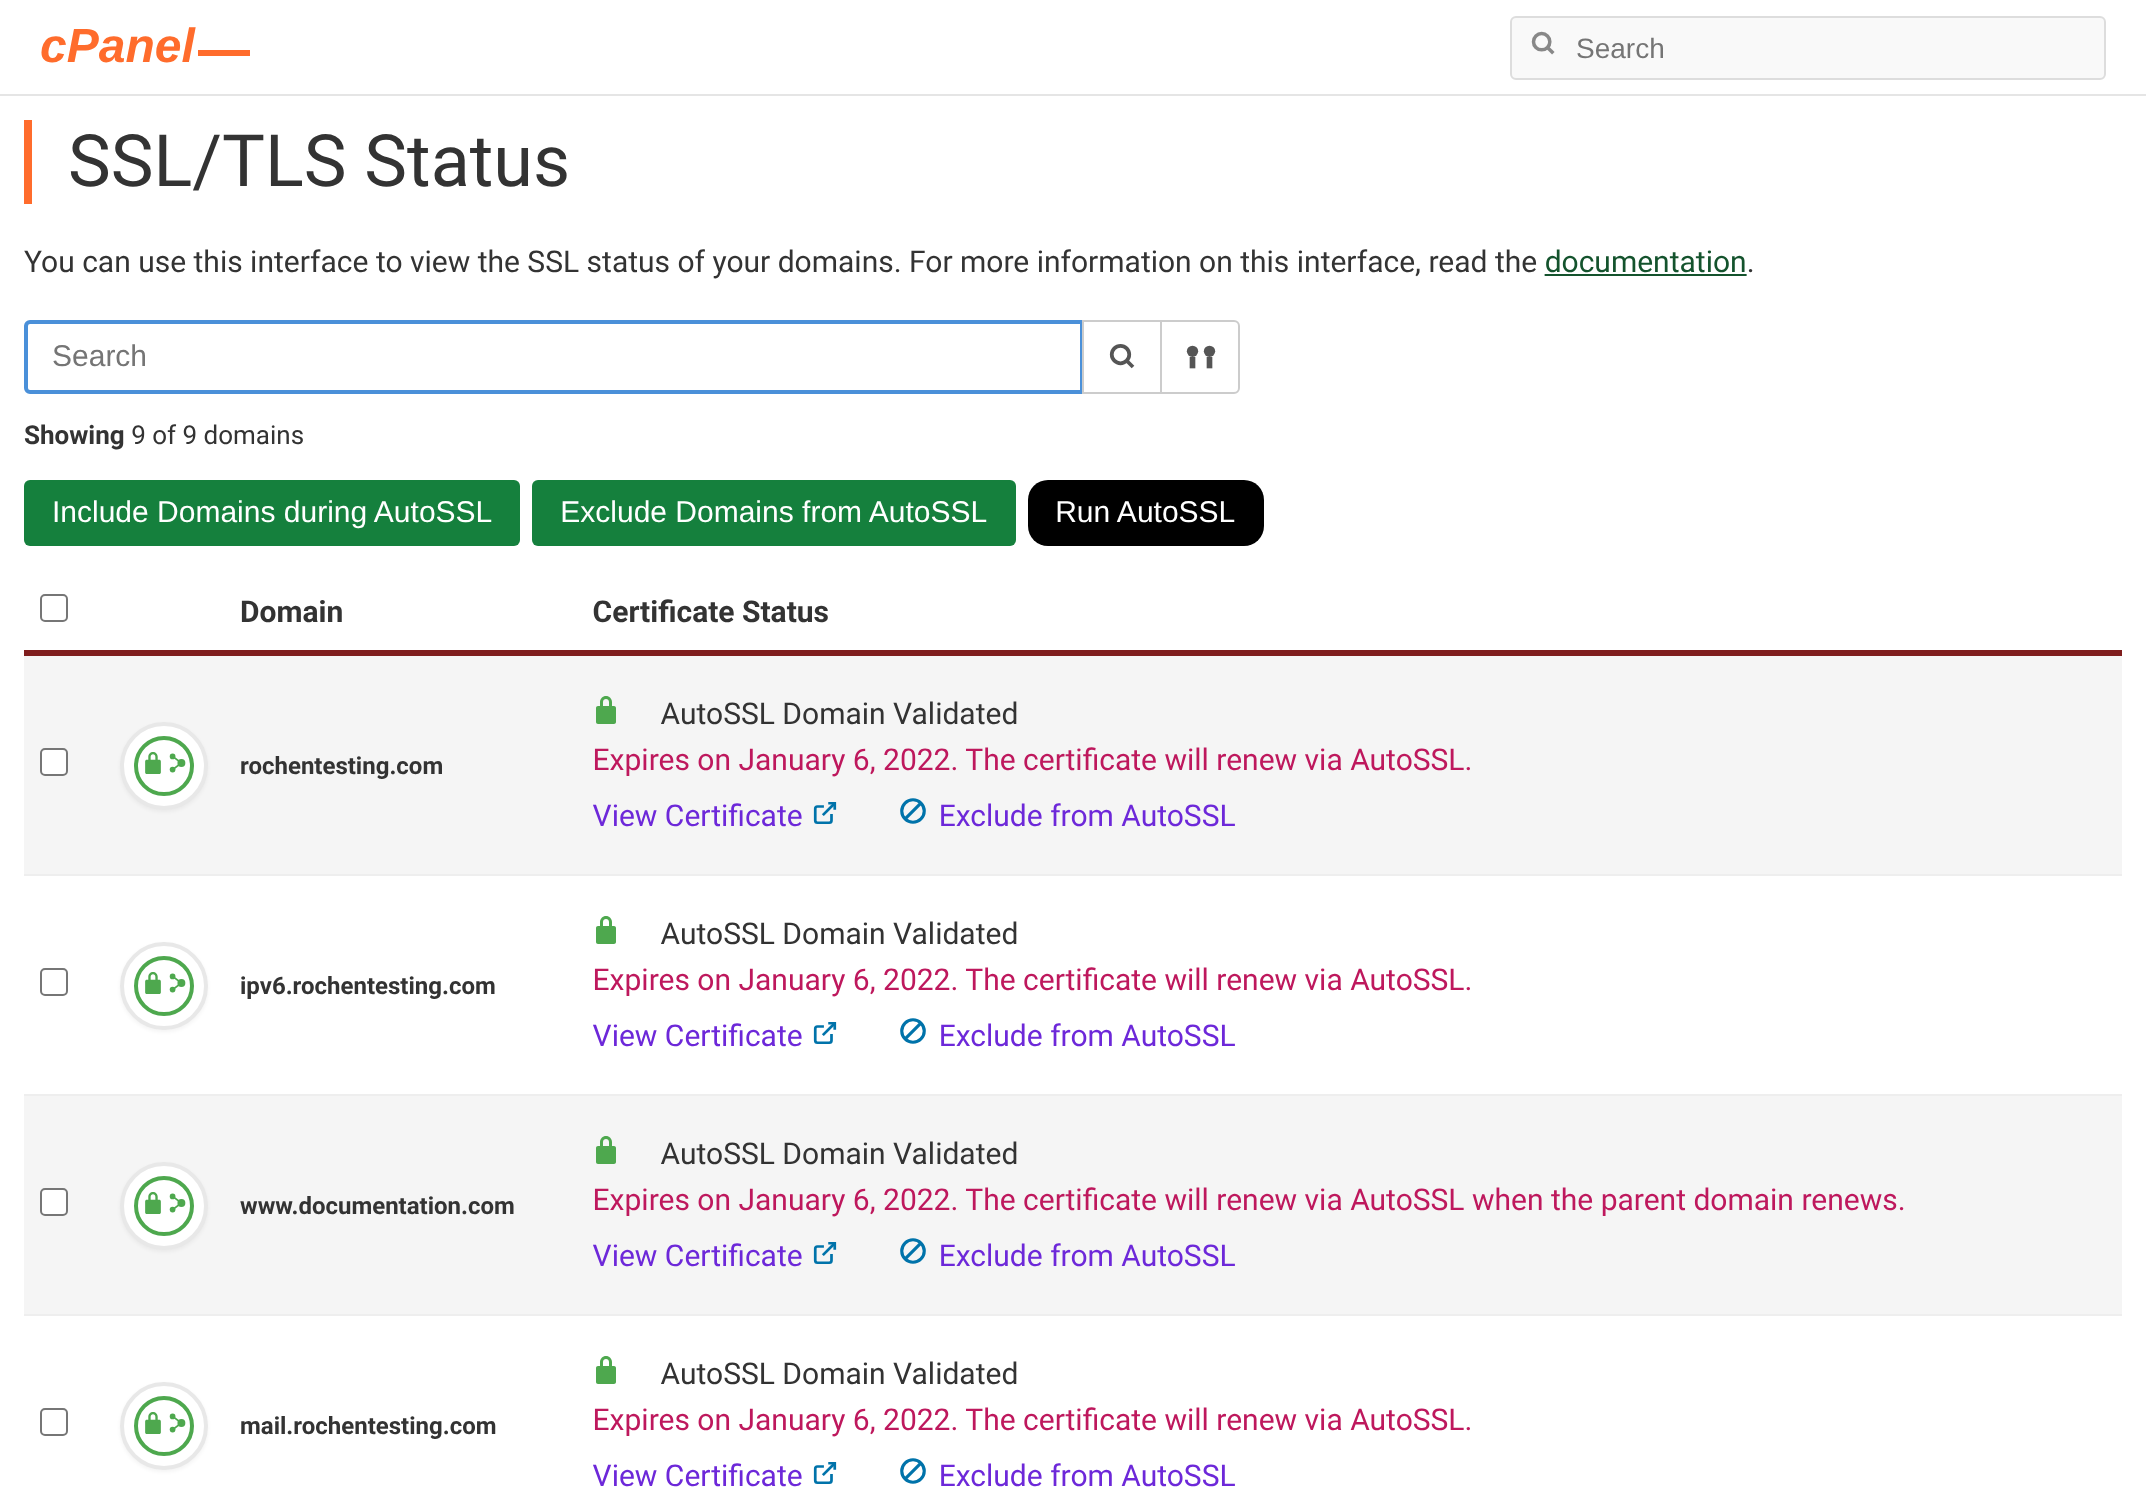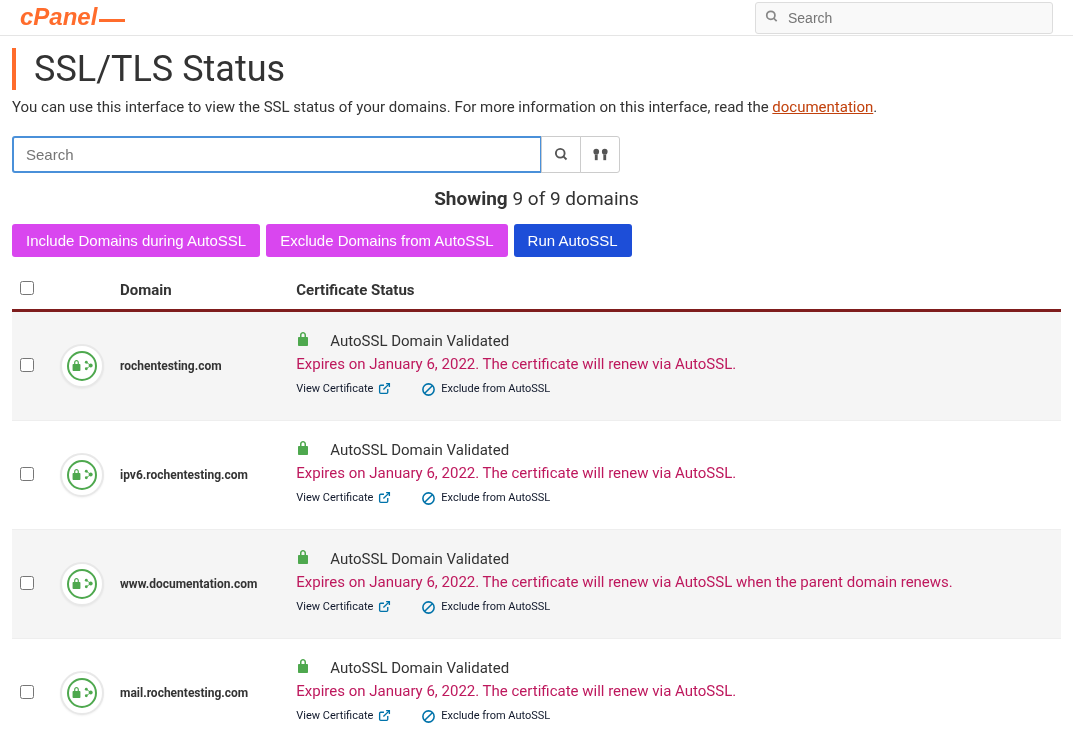--- a/index.html
+++ b/index.html
@@ -12,21 +12,21 @@
       font-size: 14px;
       color: #333;
       background: #fff;
     }
     .topbar {
       display: flex;
       align-items: center;
       justify-content: space-between;
       padding: 10px 20px;
       border-bottom: 1px solid #e5e5e5;
-      height: 36px;
+      height: 48px;
     }
     .logo {
       display: flex;
       align-items: baseline;
       font-family: Georgia, serif;
     }
     .top-search {
       position: relative;
       width: 298px;
     }
@@ -45,34 +45,34 @@
       top: 50%;
       transform: translateY(-50%);
       color: #888;
     }
     .content {
       padding: 12px;
     }
     .page-title-wrap {
       border-left: 4px solid #ff6c2c;
       padding-left: 18px;
-      margin-bottom: 8px;
+      margin-bottom: 20px;
     }
     .page-title {
       font-size: 36px;
       font-weight: 400;
       color: #333;
     }
     .intro {
       font-size: 15px;
       color: #333;
       margin-bottom: 20px;
     }
     .intro a {
-      color: #c2410c;
+      color: #14532d;
       text-decoration: underline;
     }
     .search-row {
       display: flex;
       gap: 0;
       margin-bottom: 14px;
     }
     .domain-search {
       flex: 0 0 530px;
       padding: 8px 12px;
@@ -94,45 +94,45 @@
     }
     .search-btn {
       border-radius: 0;
       margin-left: -1px;
     }
     .settings-btn {
       border-radius: 0 3px 3px 0;
       margin-left: -1px;
     }
     .showing {
-      font-size: 19px;
+      font-size: 13px;
       margin-bottom: 14px;
-      text-align: center;
     }
     .showing-label {
       font-weight: bold;
     }
     .button-row {
       display: flex;
       gap: 6px;
       margin-bottom: 14px;
     }
     .btn {
       padding: 8px 14px;
       border: none;
       border-radius: 3px;
       font-size: 15px;
       color: #fff;
       cursor: pointer;
     }
     .btn-light {
-      background: #d946ef;
+      background: #15803d;
     }
     .btn-primary {
-      background: #1d4ed8;
+      background: #000000;
+      border-radius: 10px;
     }
     .table {
       width: 100%;
       border-collapse: collapse;
     }
     .table thead th {
       text-align: left;
       font-weight: bold;
       font-size: 15px;
       padding: 10px 8px;
@@ -206,25 +206,25 @@
     .expiry-line {
       font-size: 15px;
       color: #be185d;
     }
     .action-line {
       display: flex;
       gap: 30px;
       margin-top: 4px;
     }
     .action-link {
-      color: #0f172a;
+      color: #6d28d9;
       text-decoration: none;
-      font-size: 11px;
-      display: flex;
-      align-items: flex-start;
+      font-size: 15px;
+      display: flex;
+      align-items: flex-end;
       gap: 5px;
     }
     input[type="checkbox"] {
       width: 14px;
       height: 14px;
       cursor: pointer;
     }
   </style>
 </head>
 <body>

